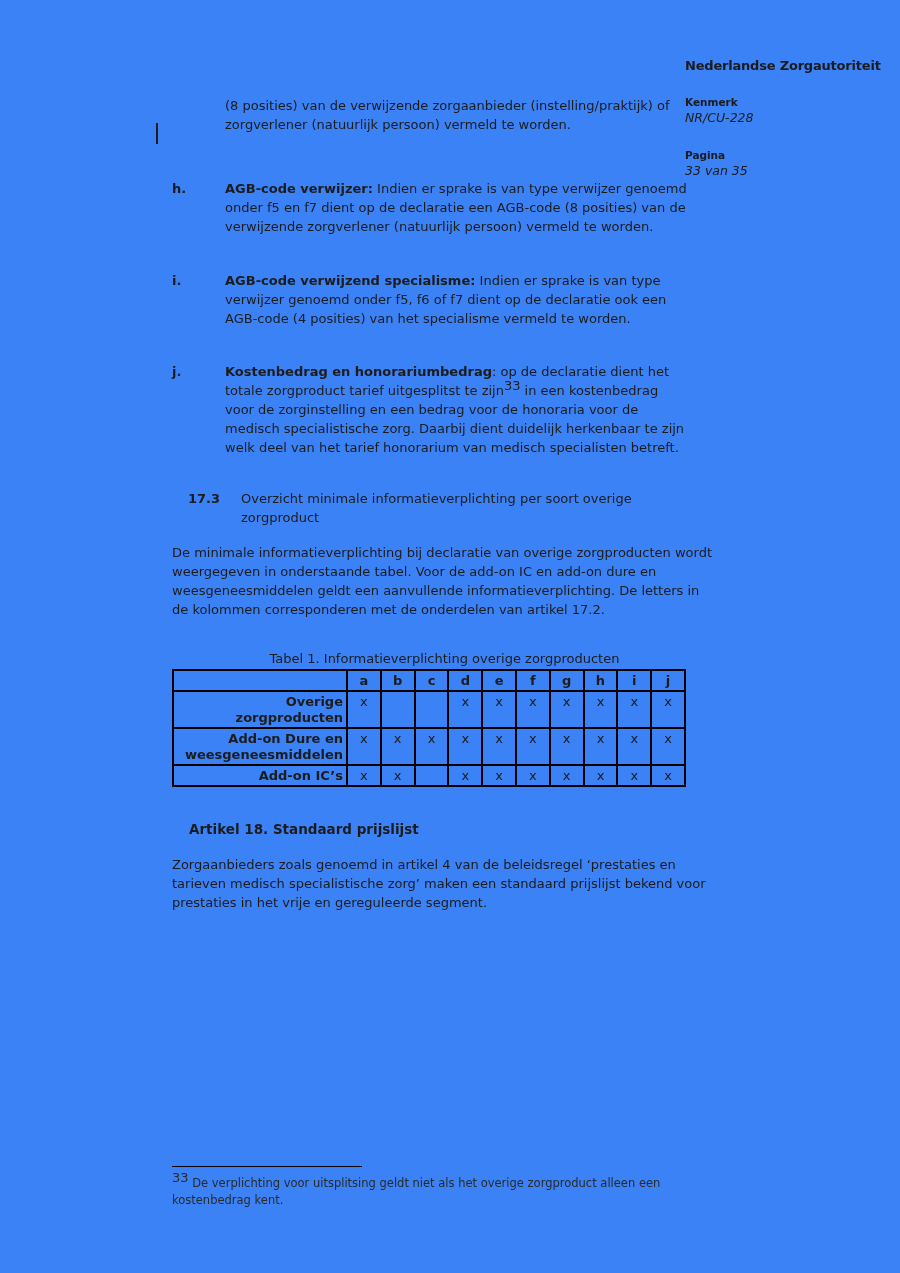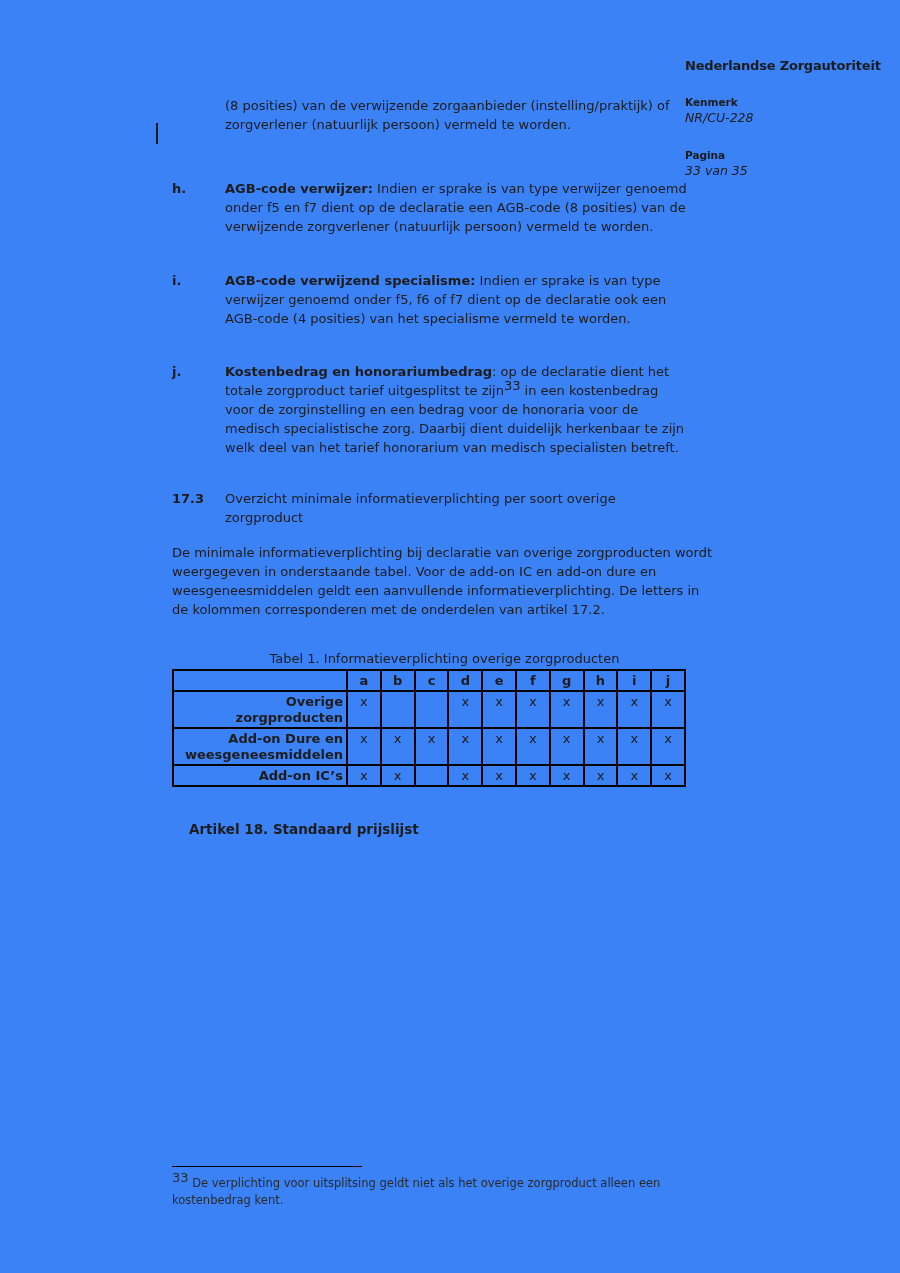--- a/index.html
+++ b/index.html
@@ -36,21 +36,21 @@
   }
 
   
   .cont-para { left: 225px; top: 96px; width: 462px; }
   .list-item { display: flex; left: 172px; }
   .item-h { top: 179px; }
   .item-i { top: 271px; }
   .item-j { top: 362px; }
   .li-label { width: 53px; font-weight: bold; flex: 0 0 53px; }
   .li-body { width: 465px; }
-  .section-head { left: 172px; top: 489px; display: flex; }
+  .section-head { left: 188px; top: 489px; display: flex; }
   .sec-num { width: 53px; font-weight: bold; flex: 0 0 53px; }
   .sec-title { width: 465px; }
   .body-para { left: 172px; top: 543px; width: 545px; }
   .table-caption { left: 172px; top: 649px; width: 545px; text-align: center; }
 
   
   .tabel-wrap { left: 172px; top: 669px; }
   table.tabel { border-collapse: collapse; table-layout: fixed; width: 514px; }
   table.tabel th, table.tabel td {
     border: 2px solid #000;
@@ -180,19 +180,20 @@
             <td>x</td>
             <td>x</td>
             <td>x</td>
           </tr>
         </tbody>
     </table>
   </div>
 
   <div class="abs article-head">Artikel 18. Standaard prijslijst</div>
 
+  <p class="abs article-para">Zorgaanbieders zoals genoemd in artikel 4 van de beleidsregel ‘prestaties en tarieven medisch specialistische zorg’ maken een standaard prijslijst bekend voor prestaties in het vrije en gereguleerde segment.</p>
 
   <div class="abs footnote">
     <div class="fn-rule"></div>
     <p class="fn-text"><sup>33</sup><span> De verplichting voor uitsplitsing geldt niet als het overige zorgproduct alleen een kostenbedrag kent.</span></p>
   </div>
 
 </div>
 
 </body></html>

